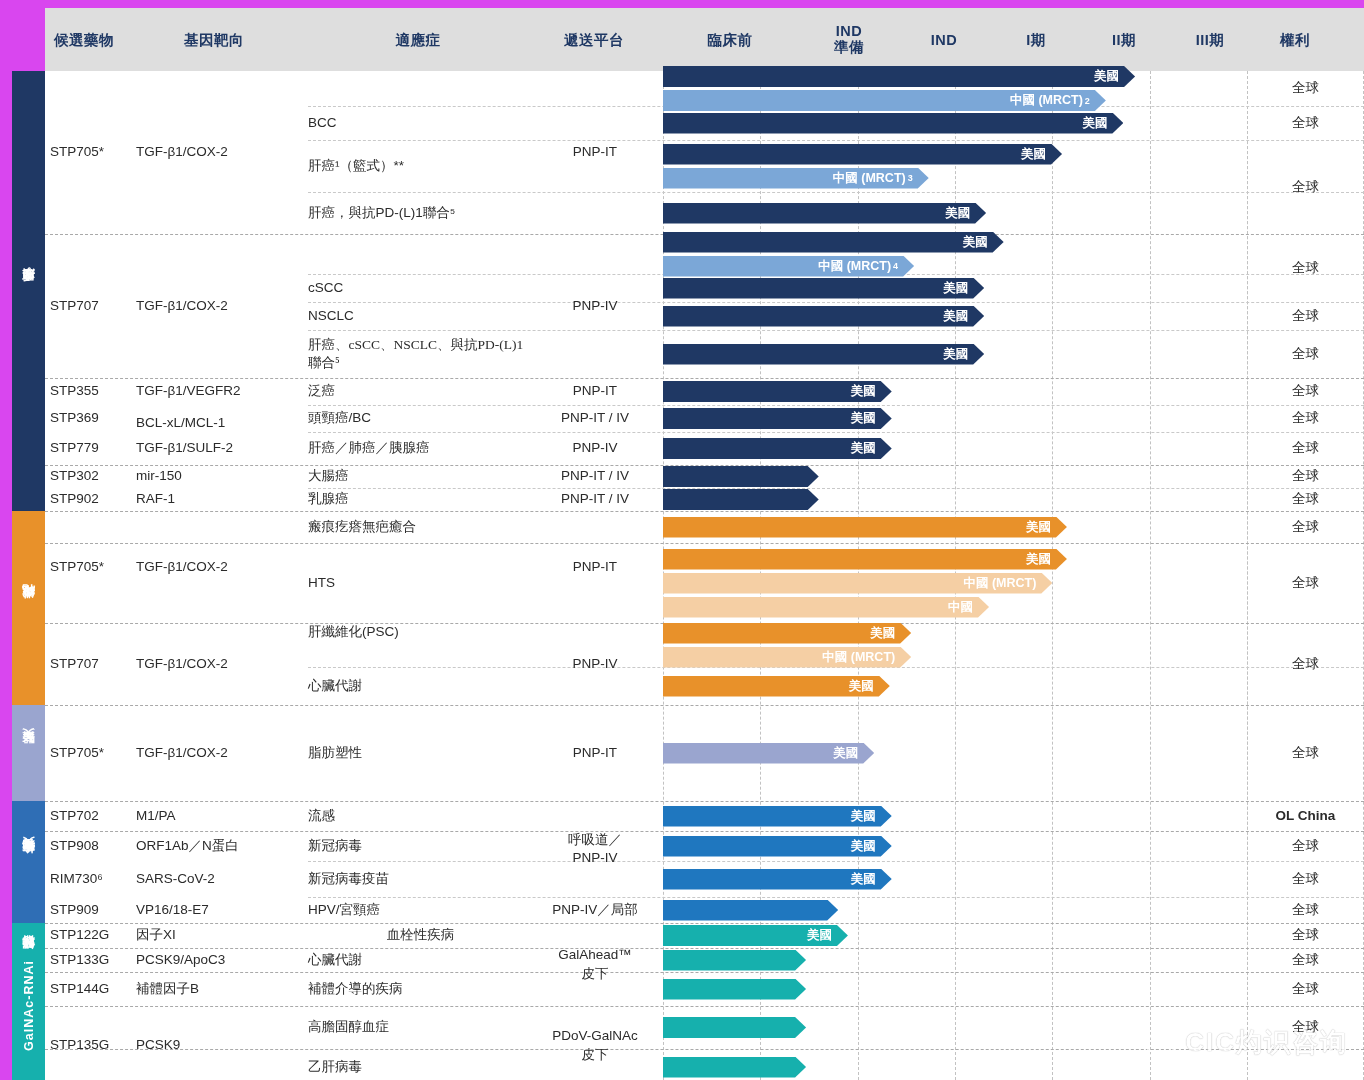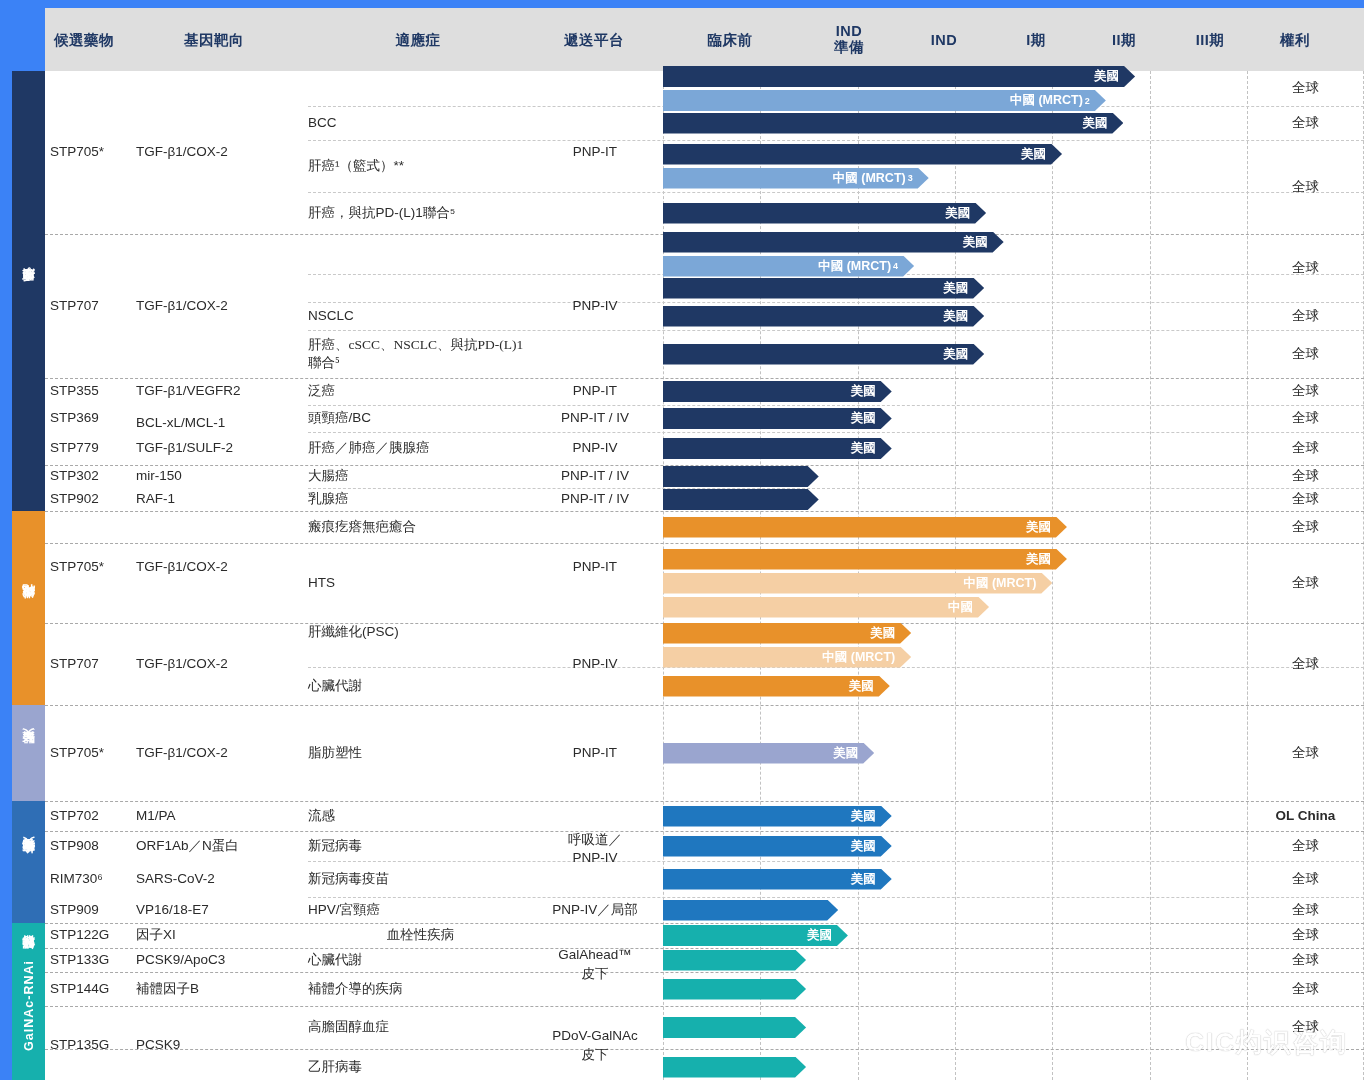--- a/index.html
+++ b/index.html
@@ -6,21 +6,21 @@
   html, body {
     margin: 0; padding: 0;
     background: #ffffff;
     font-family: "Liberation Sans", "DejaVu Sans", sans-serif;
   }
   #root {
     position: relative;
     width: 1364px;
     height: 1080px;
     overflow: hidden;
-    background: #3b82f6;
+    background: #d946ef;
   }
 
   
   .hdr {
     position: absolute;
     left: 45px; top: 8px;
     width: 1319px; height: 63px;
     background: #dedede;
   }
   .hdr-cell {
@@ -239,20 +239,23 @@
       <div class="hline grp" style="top: 978px; left: 0px; right: 0px;"></div>
       <div class="cell c-ind" style="left: 263px; width: 225px; top: 35px; height: 34px; display: flex; align-items: center;">
         <span>BCC</span>
       </div>
       <div class="cell c-ind" style="left: 263px; width: 225px; top: 69px; height: 52px; display: flex; align-items: center;">
         <span>肝癌¹（籃式）**</span>
       </div>
       <div class="cell c-ind" style="left: 263px; width: 225px; top: 121px; height: 42px; display: flex; align-items: center;">
         <span>肝癌，與抗PD-(L)1聯合⁵</span>
       </div>
+      <div class="cell c-ind" style="left: 263px; width: 225px; top: 203px; height: 28px; display: flex; align-items: center;">
+        <span>cSCC</span>
+      </div>
       <div class="cell c-ind" style="left: 263px; width: 225px; top: 231px; height: 28px; display: flex; align-items: center;">
         <span>NSCLC</span>
       </div>
       <div class="cell c-ind" style="left: 263px; width: 225px; top: 259px; height: 48px; display: flex; align-items: center; font-family: Liberation Serif, serif;">
         <span>肝癌、cSCC、NSCLC、與抗PD-(L)1聯合⁵</span>
       </div>
       <div class="cell c-ind" style="left: 263px; width: 225px; top: 307px; height: 27px; display: flex; align-items: center;">
         <span>泛癌</span>
       </div>
       <div class="cell c-ind" style="left: 263px; width: 225px; top: 334px; height: 27px; display: flex; align-items: center;">

